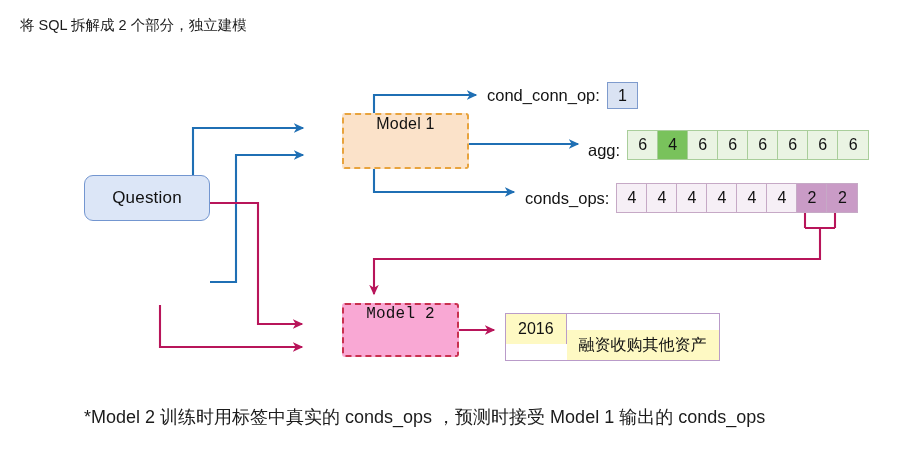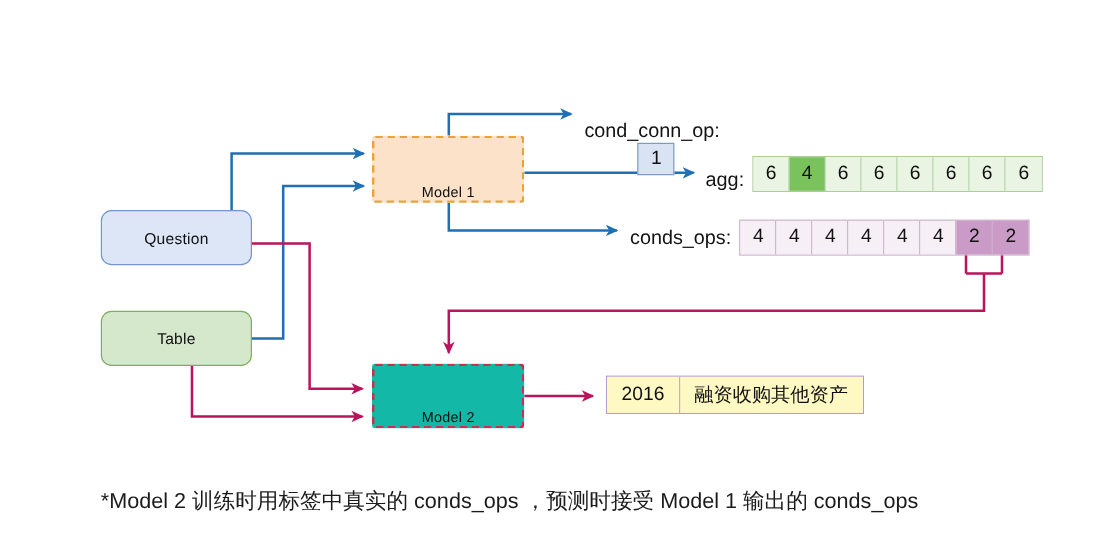--- a/index.html
+++ b/index.html
@@ -51,21 +51,21 @@
 
   
   .node {
     position: absolute;
     box-sizing: border-box;
     border-radius: 9px;
     border: 1.4px solid;
     display: flex;
     align-items: center;
     justify-content: center;
-    font-size: 13px;
+    font-size: 17px;
     letter-spacing: .2px;
     color: #111;
   }
   .node-question {
     left: 84px; top: 175px;
     width: 126px; height: 46px;
     background: #DCE6F7;
     border-color: #7396D0;
   }
   .node-table {
@@ -75,37 +75,39 @@
     border-color: #7CAE5C;
   }
 
   
   .model {
     position: absolute;
     box-sizing: border-box;
     border-radius: 3px;
     border: 2px dashed;
     display: flex;
-    align-items: flex-end;
+    align-items: flex-start;
     justify-content: center;
-    font-size: 12px;
+    font-size: 16px;
     letter-spacing: .2px;
     color: #111;
+    margin-left: 32px;
   }
   .model-1 {
     left: 310px; top: 113px;
     width: 127px; height: 56px;
     background: #FBE2C9;
     border-color: #E8A33D;
   }
   .model-2 {
     left: 310px; top: 303px;
-    width: 127px; height: 54px;
-    background: #14b8a6;
+    width: 117px; height: 54px;
+    background: #f9a8d4;
     border-color: #C9304F;
+    font-family: Liberation Mono, monospace;
   }
 
   
   .out-row {
     position: absolute;
     display: flex;
     align-items: center;
     white-space: nowrap;
   }
   .out-label {
@@ -120,21 +122,21 @@
   .cell {
     box-sizing: border-box;
     display: flex;
     align-items: center;
     justify-content: center;
     font-size: 16px;
     color: #111;
   }
 
   
-  .row-conn { left: 487px; top: 100px; flex-direction: column; }
+  .row-conn { left: 487px; top: 82px; }
   .cell-conn {
     width: 31px; height: 27px;
     background: #DAE3F3;
     border: 1.4px solid #7E9BCD;
   }
 
   
   .row-agg { left: 588px; top: 130px; align-items: flex-end; }
   .cells-agg { border: 1px solid #A9CE9B; }
   .cell-agg {
@@ -159,27 +161,28 @@
   
   .row-vals { left: 505px; top: 313px; }
   .cells-vals { border: 1.3px solid #B99BC9; }
   .cell-vals {
     height: 30px;
     background: #fef9c3;
     border-right: 1.3px solid #B99BC9;
     padding: 0 12px;
     font-size: 16px;
   }
-  .cell-vals:last-child { border-right: none; }
+  .cell-vals:last-child { border-right: none; margin-top: 16px; }
 </style>
 </head>
 <body>
 
 <div id="canvas">
 
+  <div class="title">将 SQL 拆解成 2 个部分，独立建模</div>
 
   <svg id="wires" viewBox="0 0 916 451" width="916" height="451">
     <defs>
       <marker id="arrow-blue" viewBox="0 0 10 10" refX="8.4" refY="5" markerWidth="5.2" markerHeight="5.2" orient="auto-start-reverse">
         <path d="M 0 0.6 L 9.6 5 L 0 9.4 L 2.6 5 Z" fill="#1F6FB4"></path>
       </marker>
       <marker id="arrow-crimson" viewBox="0 0 10 10" refX="8.4" refY="5" markerWidth="5.2" markerHeight="5.2" orient="auto-start-reverse">
         <path d="M 0 0.6 L 9.6 5 L 0 9.4 L 2.6 5 Z" fill="#B8155A"></path>
       </marker>
     </defs>
@@ -208,23 +211,20 @@
       <path d="M 805 228 L 835 228 M 820 228 L 820 259 L 374 259 L 374 294" marker-end="url(#arrow-crimson)"></path>
 
       <path d="M 437 330 L 494 330" marker-end="url(#arrow-crimson)"></path>
     </g>
   </svg>
 
   <div class="node node-question">
     <span>Question</span>
   </div>
 
-  <div class="node node-table">
-    <span>Table</span>
-  </div>
 
   <div class="model model-1">
     <span>Model 1</span>
   </div>
 
   <div class="model model-2">
     <span>Model 2</span>
   </div>
 
   <div class="out-row row-conn">

